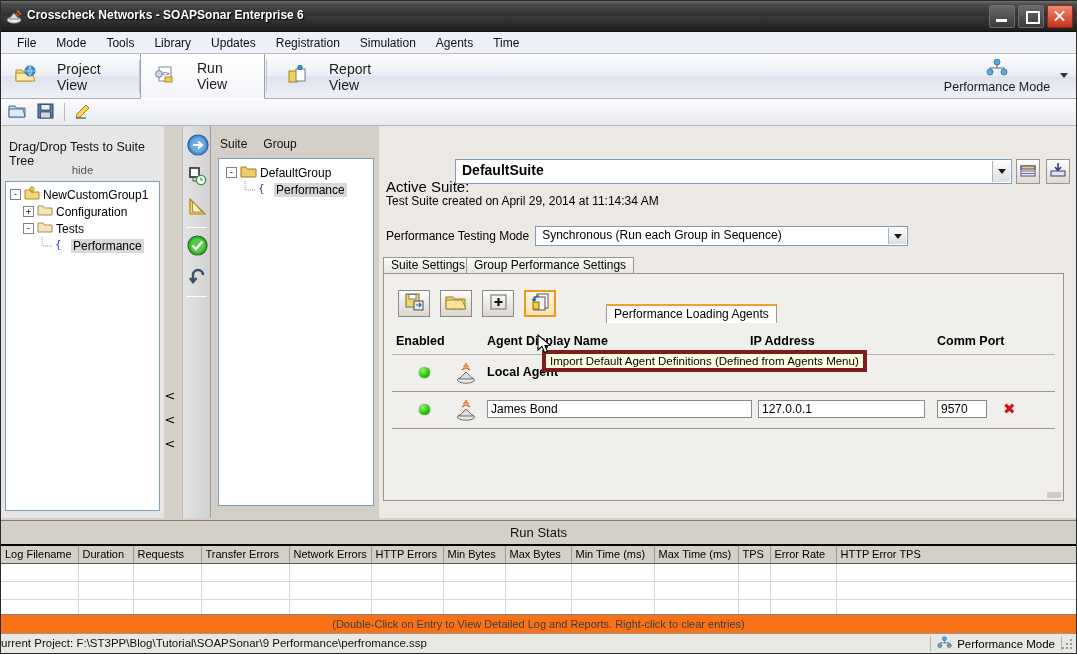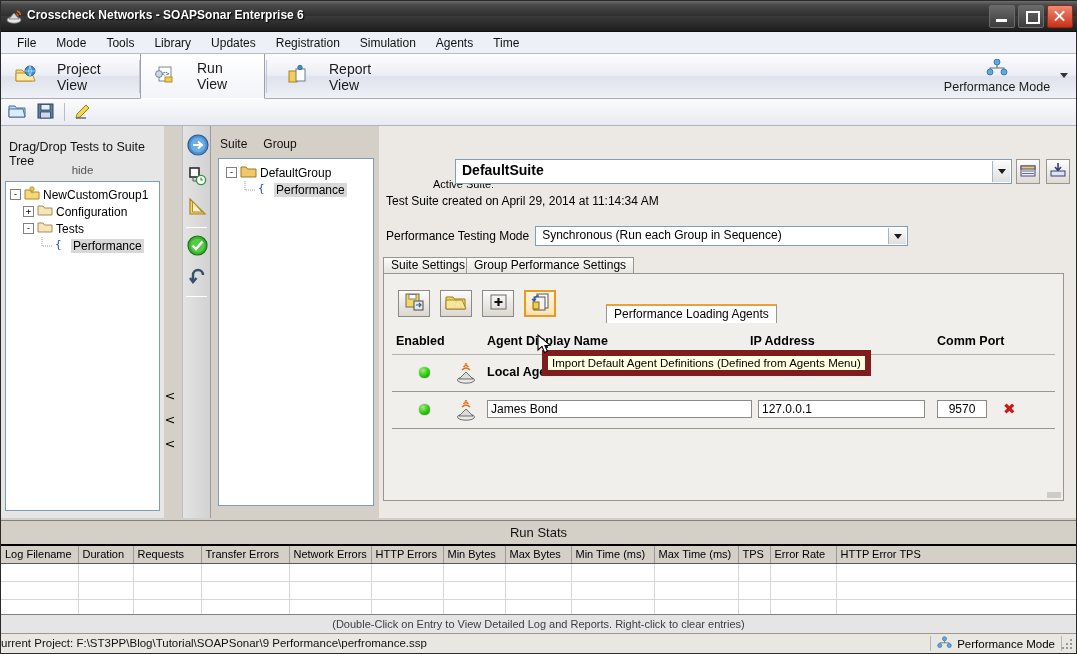--- a/index.html
+++ b/index.html
@@ -132,21 +132,21 @@
     position:absolute;left:6px;top:32px;width:156px;height:348px;
     background:#fff;border:1px solid #7f9db9;box-sizing:border-box;overflow:hidden;
   }
 
   
   .mainpane{
     position:absolute;left:378px;top:125px;width:697px;height:392px;
     background:#ece9e4;box-sizing:border-box;
   }
   .suite-row{position:absolute;left:0;top:33px;width:697px;height:27px;}
-  .suite-lbl{position:absolute;left:7px;top:19px;font-size:11px;margin-left:47px;}
+  .suite-lbl{position:absolute;left:7px;top:19px;font-size:15px;}
   .combo{
     position:relative;background:#fff;border:1px solid #7f9db9;box-sizing:border-box;height:100%;
   }
   .combo .cval{position:absolute;left:6px;top:2px;font-size:14px;font-weight:bold;}
   .combo .carrow{
     position:absolute;right:1px;top:1px;width:17px;bottom:1px;
     background:linear-gradient(to bottom,#fbfbfb,#dfdfdf);
     border-left:1px solid #a8b4c4;display:flex;align-items:center;justify-content:center;
   }
   .combo .carrow b{display:block;width:0;height:0;border-left:4px solid transparent;
@@ -211,21 +211,21 @@
   .delx{position:absolute;font-size:15px;color:#d01515;font-weight:bold;cursor:default;
         font-family:"DejaVu Sans",sans-serif;line-height:14px;}
 
   .panel-scrollcorner{
     position:absolute;right:2px;bottom:2px;width:14px;height:6px;background:#cfcbc5;
   }
 
   
   .tooltip{
     position:absolute;left:541px;top:349px;
-    background:#ffffe1;border:6px solid #7f1d1d;
+    background:#ffffe1;border:4px solid #7f1d1d;
     font-size:11.5px;padding:1px 4px;color:#000;z-index:50;white-space:nowrap;
   }
   .cursor{position:absolute;left:536px;top:333px;z-index:60;}
 
   
   .runstats-bar{
     position:absolute;left:0;top:519px;width:1075px;height:24px;
     background:#d4d0c8;border-top:1px solid #808080;
     display:flex;align-items:center;justify-content:center;box-sizing:border-box;
   }
@@ -239,21 +239,21 @@
     background:#d4d0c8;border-right:1px solid #9a9a9a;border-bottom:1px solid #5a5a5a;
     font-size:11px;font-weight:normal;text-align:left;padding:2px 4px;height:17px;
     white-space:nowrap;box-sizing:border-box;
   }
   .grid td{
     border-right:1px solid #d6d6d6;border-bottom:1px solid #d6d6d6;
     height:17px;font-size:11px;padding:0 4px;background:#fff;
   }
   .hint-bar{
     position:absolute;left:0;top:613px;width:1075px;height:19px;
-    background:#e5e5e5;border-top:1px solid #808080;
+    background:#f97316;border-top:1px solid #808080;
     display:flex;align-items:center;justify-content:center;box-sizing:border-box;
   }
   .hint-bar span{font-size:11px;color:#3d3d3d;}
   .statusbar{
     position:absolute;left:0;top:632px;width:1075px;height:20px;
     background:#e9e7e2;border-top:1px solid #9b9893;box-sizing:border-box;
   }
   .sb-left{position:absolute;left:0px;top:3px;font-size:11.5px;color:#111;white-space:nowrap;}
   .sb-right{position:absolute;right:14px;top:2px;display:flex;align-items:center;gap:5px;
             font-size:11.5px;padding:0 6px;border-left:1px solid #b9b6b0;border-right:1px solid #b9b6b0;}
@@ -643,21 +643,21 @@
           <svg width="24" height="22" viewBox="0 0 24 22">
             <ellipse cx="12" cy="18" rx="8.5" ry="3.2" fill="#eaeaea" stroke="#6d6d6d" stroke-width="1"></ellipse>
             <path d="M5 17 L12 10 L19 17 Z" fill="#dcdcdc" stroke="#6d6d6d" stroke-width="1"></path>
             <path d="M8 8 q4 -4 8 0" stroke="#e2711d" stroke-width="1.6" fill="none"></path>
             <path d="M9.5 5 q2.5 -3 5 0" stroke="#e2711d" stroke-width="1.5" fill="none"></path>
             <path d="M11 2.5 q1 -1.6 2 0" stroke="#e2711d" stroke-width="1.4" fill="none"></path>
           </svg>
         </span>
         <input class="ifld" style="left: 95px; top: 9px; width: 265px;" value="James Bond">
         <input class="ifld" style="left: 366px; top: 9px; width: 167px;" value="127.0.0.1">
-        <input class="ifld" style="left: 545px; top: 9px; width: 50px; text-align: center;" value="9570">
+        <input class="ifld" style="left: 545px; top: 9px; width: 50px; " value="9570">
         <span class="delx" style="left:611px;top:11px;">✖</span>
       </div>
 
       <div class="panel-scrollcorner"></div>
     </div>
 
   </div>
 
   <div class="cursor">
     <svg width="16" height="22" viewBox="0 0 16 22">

